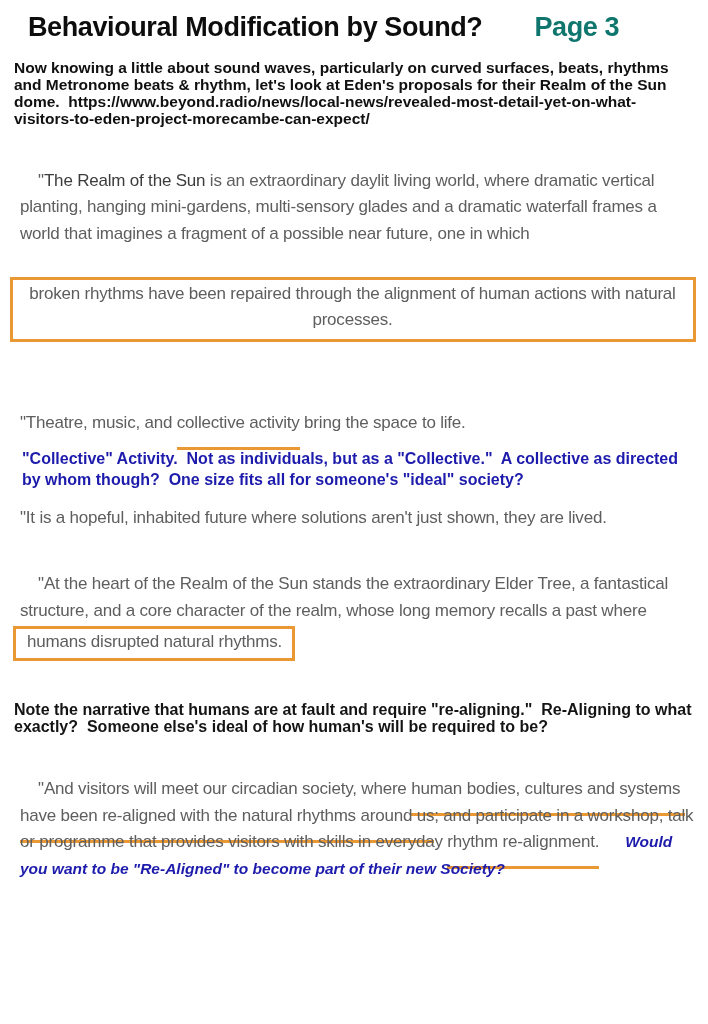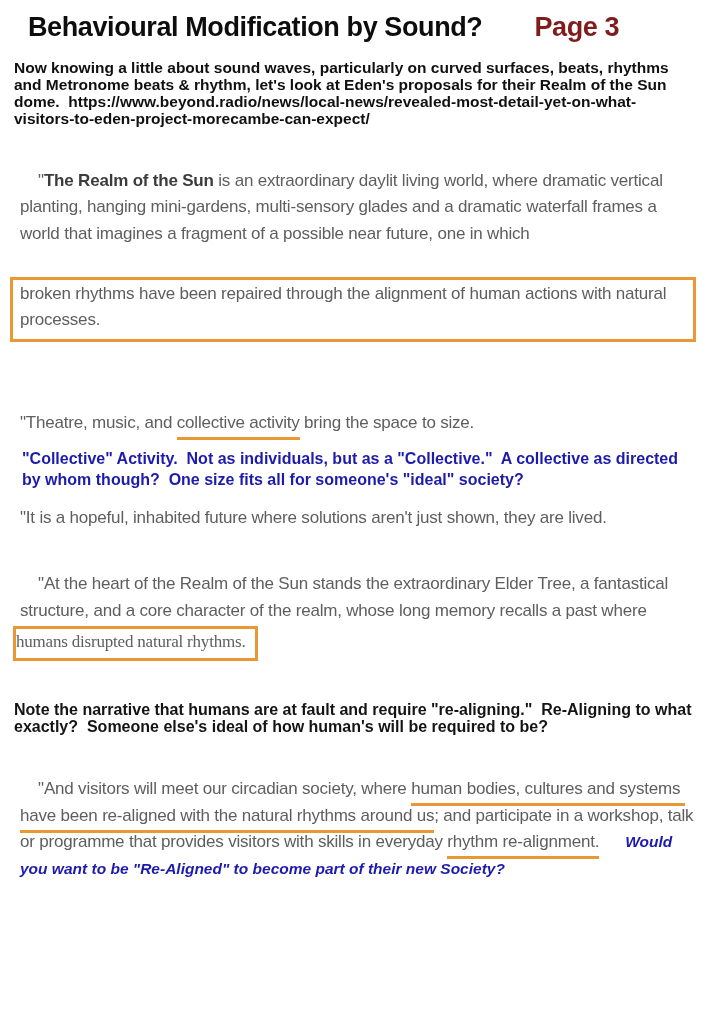--- a/index.html
+++ b/index.html
@@ -8,33 +8,33 @@
     --gray:#5E5E5E;
     --ink:#121212;
   }
   *{box-sizing:border-box;margin:0;padding:0;}
   html,body{background:#ffffff;}
   body{width:708px;height:1024px;overflow:hidden;font-family:"Liberation Sans",sans-serif;}
   .page{position:relative;width:708px;height:1024px;padding:10px 10px 0 14px;overflow:hidden;}
 
   .titlebar{display:flex;align-items:baseline;margin:2px 0 16px 14px;}
   .title{font-size:27px;font-weight:bold;color:#0d0d0d;letter-spacing:-0.4px;}
-  .pageno{font-size:27px;font-weight:bold;color:#7f1d1d;margin-left:52px;letter-spacing:-0.4px;}
+  .pageno{font-size:27px;font-weight:bold;color:#0f766e;margin-left:52px;letter-spacing:-0.4px;}
 
   p,.para{white-space:pre-wrap;overflow-wrap:break-word;}
 
   .intro{font-size:15.5px;line-height:17px;font-weight:bold;color:#101010;margin:0 4px 14px 0;}
 
   .gray{font-size:17px;line-height:26.5px;color:var(--gray);margin:0 2px 13px 6px;letter-spacing:-0.2px;}
-  .gray .lead-bold{font-weight:bold;color:#3c3c3c;}
+  .gray .lead-bold{font-weight:normal;color:#3c3c3c;}
 
-  .orange-box{border:3px solid var(--orange);padding:1px 8px 5px 7px;margin:3px 0 2px -10px;}
-  .orange-box-inline{display:inline-block;border:3px solid var(--orange);padding:0 10px 4px 0;margin:2px 4px 0 -7px;line-height:25px;font-family:Liberation Serif, serif;}
+  .orange-box{border:3px solid var(--orange);padding:1px 8px 5px 7px;margin:3px 0 2px -10px;text-align:center;}
+  .orange-box-inline{display:inline-block;border:3px solid var(--orange);padding:0 10px 4px 11px;margin:2px 4px 0 -7px;line-height:25px;}
 
-  .u-orange{border-bottom:3px solid var(--orange);padding-bottom:5px;}
+  .u-orange{border-bottom:3px solid var(--orange);padding-bottom:15px;}
 
   .blue-note{font-size:16px;line-height:20.5px;font-weight:bold;color:var(--blue);margin:3px 2px 15px 8px;}
   .inline-blue{font-weight:bold;font-style:italic;color:var(--blue);font-size:15.5px;margin-left:26px;letter-spacing:0;}
 
   .black-note{font-size:16px;line-height:17px;font-weight:bold;color:#141414;margin:3px 2px 15px 0;}
 </style>
 </head>
 <body>
 
 <div class="page">
@@ -44,21 +44,21 @@
     <span class="pageno">Page 3</span>
   </div>
 
   <p class="intro"><span>Now knowing a little about sound waves, particularly on curved surfaces, beats, rhythms and Metronome beats &amp; rhythm, let's look at Eden's proposals for their Realm of the Sun dome.  https://www.beyond.radio/news/local-news/revealed-most-detail-yet-on-what-visitors-to-eden-project-morecambe-can-expect/</span></p>
 
   <div class="gray para">
     <span>"</span><span class="lead-bold">The Realm of the Sun</span><span> is an extraordinary daylit living world, where dramatic vertical planting, hanging mini-gardens, multi-sensory glades and a dramatic waterfall frames a world that imagines a fragment of a possible near future, one in which</span>
     <div class="orange-box">broken rhythms have been repaired through the alignment of human actions with natural processes.</div>
   </div>
 
-  <p class="gray"><span>"Theatre, music, and </span><span class="u-orange">collective activity</span><span> bring the space to size.</span></p>
+  <p class="gray"><span>"Theatre, music, and </span><span class="u-orange">collective activity</span><span> bring the space to life.</span></p>
 
   <p class="blue-note">"Collective" Activity.  Not as individuals, but as a "Collective."  A collective as directed by whom though?  One size fits all for someone's "ideal" society?</p>
 
   <p class="gray">"It is a hopeful, inhabited future where solutions aren't just shown, they are lived.</p>
 
   <div class="gray para">
     <span>"At the heart of the Realm of the Sun stands the extraordinary Elder Tree, a fantastical structure, and a core character of the realm, whose long memory recalls a past where </span><span class="orange-box-inline">humans disrupted natural rhythms.</span>
   </div>
 
   <p class="black-note">Note the narrative that humans are at fault and require "re-aligning."  Re-Aligning to what exactly?  Someone else's ideal of how human's will be required to be?</p>

